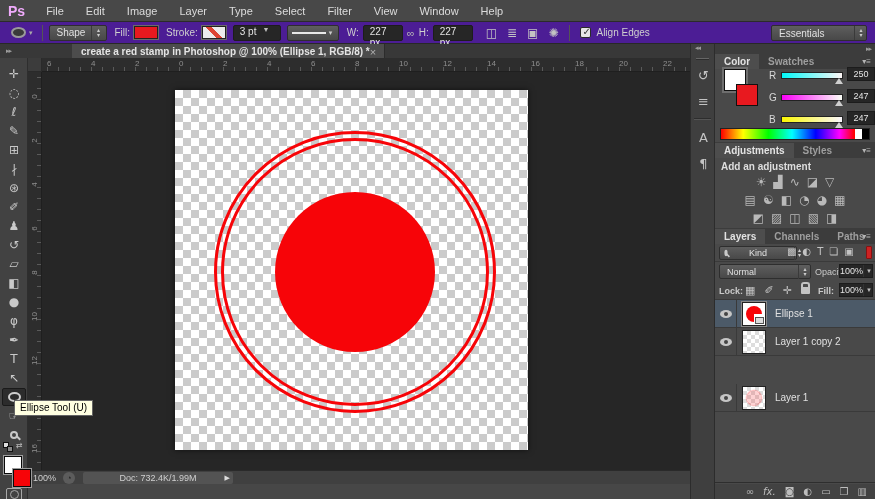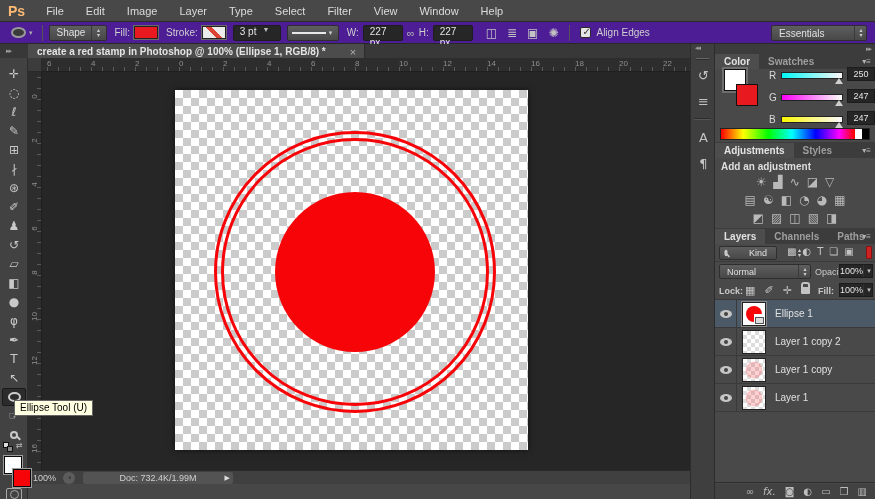--- a/index.html
+++ b/index.html
@@ -4,21 +4,21 @@
 <style>
   * { margin:0; padding:0; box-sizing:border-box; }
   body { background:#222; font-family:"Liberation Sans","DejaVu Sans",sans-serif; }
   #app { position:relative; width:875px; height:499px; background:#474747; overflow:hidden;
          color:#d6d6d6; font-size:11px; -webkit-user-select:none; user-select:none; }
   .glyph, .tool-glyph, .adj-icon, .mini-icon, .strip-glyph { font-family:"DejaVu Sans",sans-serif; }
 
   
   #menubar { position:absolute; left:0; top:0; width:875px; height:22px; background:#484848;
              border-bottom:1px solid #2b2b2b; display:flex; align-items:center; }
-  #ps-logo { color:#fdba74; font-weight:bold; font-size:14px; padding:0 10px 0 8px; }
+  #ps-logo { color:#f0abfc; font-weight:bold; font-size:14px; padding:0 10px 0 8px; }
   .menu-item { padding:0 11px; font-size:11px; color:#dcdcdc; cursor:default; }
 
   
   #optionsbar { position:absolute; left:0; top:22px; width:875px; height:22px; background:#4c1d95;
                 border-bottom:1px solid #282828; display:flex; align-items:center; font-size:10px; color:#cfcfcf; }
   .ob-sep { width:1px; height:16px; background:#333; border-right:1px solid #555; margin:0 6px; }
   #tool-preset { display:flex; align-items:center; margin-left:8px; padding:2px 3px; }
   .preset-ellipse { width:15px; height:11px; border:2px solid #9a9a9a; border-radius:50%; background:#3a3a3a; }
   .mini-caret { font-size:7px; color:#aaa; margin-left:3px; }
   .dropdown { display:flex; align-items:center; height:16px; background:linear-gradient(#5e5e5e,#484848);
@@ -39,21 +39,21 @@
   .ob-icon { font-size:12px; color:#c3c3c3; margin:0 5px; }
   .checkbox { width:11px; height:11px; background:#e6e6e6; border:1px solid #2a2a2a; border-radius:2px;
               position:relative; margin:0 5px 0 4px; }
   .checkbox.checked::after { content:"✓"; position:absolute; left:1px; top:-2px; font-size:10px; color:#333; }
   #workspace-dd { position:absolute; right:8px; top:3px; width:96px; }
 
   
   #tabbar { position:absolute; left:0; top:44px; width:690px; height:14px; background:#383838; display:flex; }
   #tab-toggle { width:28px; color:#9b9b9b; font-size:7px; padding:3px 0 0 6px; letter-spacing:-1px; }
   #doc-tab { background:#4c4c4c; border-right:1px solid #2c2c2c; padding:1px 8px 0 9px; display:flex;
-             align-items:center; gap:24px; font-size:10px; color:#e4e4e4; font-weight:bold; }
+             align-items:center; gap:0; font-size:10px; color:#e4e4e4; font-weight:bold;margin-left:44px; }
   #doc-close { color:#b0b0b0; font-weight:normal; font-size:11px; }
 
   
   #ruler-corner { position:absolute; left:28px; top:58px; width:14px; height:14px; background:#3c3c3c;
                   border-right:1px solid #2a2a2a; border-bottom:1px solid #2a2a2a; }
   #hruler { position:absolute; left:42px; top:58px; width:648px; height:14px; background:#2d2d2d;
             border-bottom:1px solid #1f1f1f; overflow:hidden; }
   #hruler::after { content:""; position:absolute; left:5px; top:9px; width:100%; height:5px;
             background:repeating-linear-gradient(90deg, #5a5a5a 0 1px, transparent 1px 11px); }
   .hlabel { position:absolute; top:1px; font-size:8px; color:#8f8f8f; }
@@ -154,21 +154,21 @@
   #spectrum .wb { position:absolute; right:0; top:0; height:100%; width:14px;
                   background:linear-gradient(to right, #fff 0 50%, #000 50%); }
 
   
   #adj-header { position:absolute; left:6px; top:117px; font-size:10px; font-weight:bold; color:#dedede; }
   .adj-row { position:absolute; left:0; width:160px; height:17px; display:flex; justify-content:center; gap:7px; }
   .adj-icon { color:#b9b9b9; font-size:12px; line-height:16px; }
 
   
   #filter-row { position:absolute; left:0; top:200px; width:160px; height:18px; border-bottom:1px solid #3a3a3a; }
-  #kind-dd { position:absolute; left:4px; top:2px; width:58px; height:14px; padding:0 1px 0 4px; gap:21px; font-size:9px; }
+  #kind-dd { position:absolute; left:4px; top:2px; width:78px; height:14px; padding:0 1px 0 4px; gap:21px; font-size:9px; }
   .filt-icon { color:#c3c3c3; font-size:10px; margin-left:6px; }
   #filter-icons { position:absolute; left:66px; top:2px; display:flex; align-items:center; }
   #filter-toggle { position:absolute; right:3px; top:2px; width:6px; height:13px; background:#c22; border:1px solid #811; border-radius:1px; }
   #blend-row { position:absolute; left:0; top:218px; width:160px; height:19px; }
   #blend-dd { position:absolute; left:4px; top:2px; width:92px; height:15px; font-size:9px; }
   #blend-dd span:first-child { flex:1; }
   .small-label { position:absolute; font-size:9px; color:#c9c9c9; top:5px; }
   .val-box { position:absolute; width:34px; height:14px; top:2px; background:#262626; border:1px solid #1c1c1c;
              color:#e3e3e3; font-size:9px; display:flex; align-items:center; }
   .val-box span { flex:1; text-align:center; }
@@ -544,27 +544,20 @@
           </div>
           <span class="layer-name">Ellipse 1</span>
         </div>
         <div class="layer-row" style="top: 28px;">
           <div class="eye-cell">
             <span class="eye"></span>
           </div>
           <div class="thumb checker"></div>
           <span class="layer-name">Layer 1 copy 2</span>
         </div>
-        <div class="layer-row" style="top: 56px;">
-          <div class="eye-cell">
-            <span class="eye"></span>
-          </div>
-          <div class="thumb checker-red"></div>
-          <span class="layer-name">Layer 1 copy</span>
-        </div>
         <div class="layer-row" style="top: 84px;">
           <div class="eye-cell">
             <span class="eye"></span>
           </div>
           <div class="thumb checker-red"></div>
           <span class="layer-name">Layer 1</span>
         </div>
       </div>
     <div id="layers-empty"></div>
     <div id="layers-bottom">

